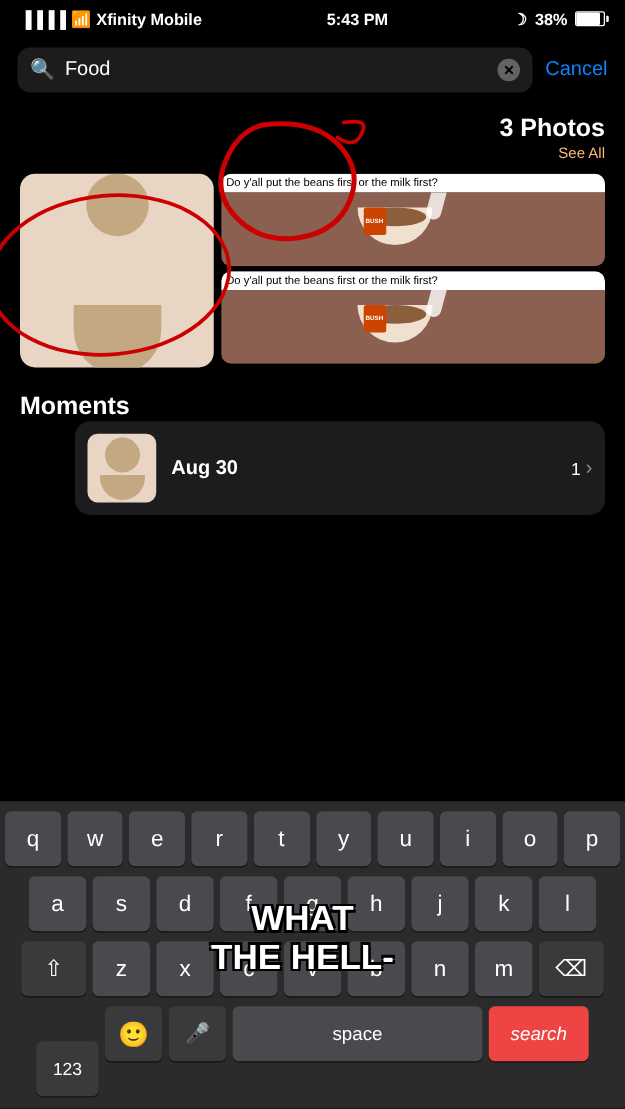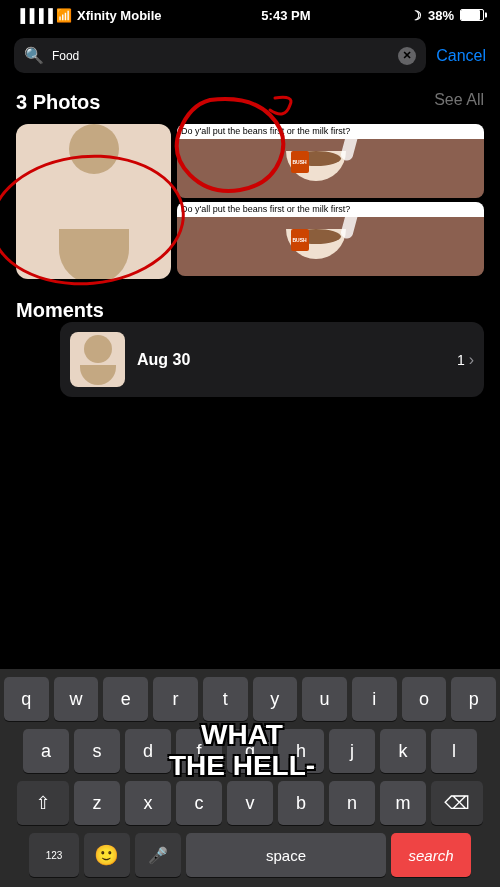--- a/index.html
+++ b/index.html
@@ -92,21 +92,21 @@
     .search-icon-svg {
       color: #8e8e93;
       font-size: 16px;
     }
     .search-input {
       flex: 1;
       background: transparent;
       border: none;
       outline: none;
       color: #fff;
-      font-size: 12px;
+      font-size: 16px;
       caret-color: #fff;
     }
     .clear-btn {
       width: 18px;
       height: 18px;
       background: #636366;
       border-radius: 50%;
       display: flex;
       align-items: center;
       justify-content: center;
@@ -134,31 +134,32 @@
       top: 90px;
       left: 130px;
       pointer-events: none;
       z-index: 10;
     }
 
     
     .section-header {
       display: flex;
       justify-content: space-between;
-      align-items: flex-start;
+      align-items: flex-end;
       margin-bottom: 10px;
+      flex-direction: column;
     }
     .section-title {
       color: #fff;
       font-size: 20px;
       font-weight: 700;
     }
     .see-all {
-      color: #737373;
-      font-size: 16px;
+      color: #fdba74;
+      font-size: 12px;
       cursor: pointer;
     }
 
     
     .photo-grid {
       display: flex;
       gap: 6px;
       margin-bottom: 20px;
     }
 
@@ -372,23 +373,24 @@
       max-width: 52px;
       flex: 1.4;
     }
     .key.delete-key {
       background: #3a3a3c;
       max-width: 52px;
       flex: 1.4;
     }
     .key.num-key {
       background: #3a3a3c;
-      font-size: 10px;
+      font-size: 14px;
       min-width: 42px;
       max-width: 50px;
+      margin-top: 28px;
     }
     .key.emoji-key {
       background: #3a3a3c;
       font-size: 20px;
     }
     .key.mic-key {
       background: #3a3a3c;
       font-size: 16px;
     }
     .key.space-key {

